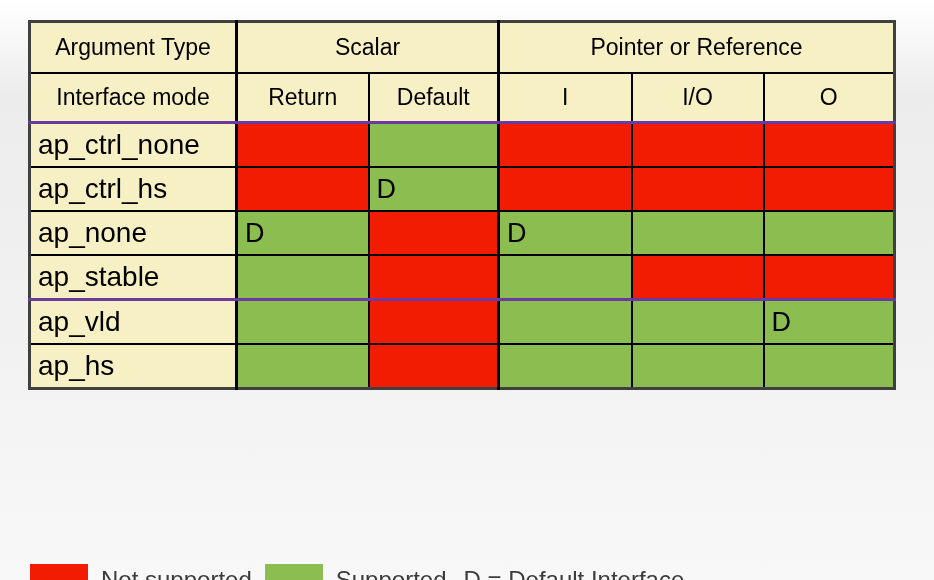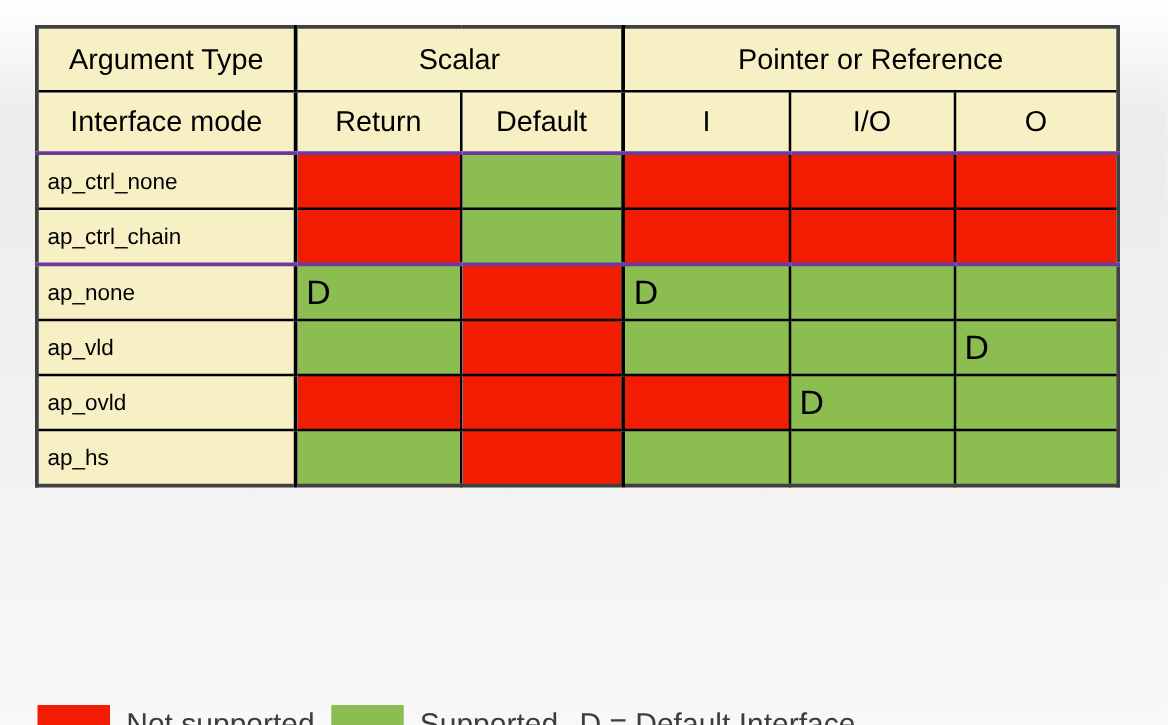--- a/index.html
+++ b/index.html
@@ -41,21 +41,21 @@
     font-weight: normal;
     font-size: 23px;
     text-align: center;
   }
   tr.hrow1 > th { height: 49px; }
   tr.hrow2 > th { height: 47px; }
   tr.hrow2 > * { border-bottom: 3px solid var(--purple); }
 
   td.row-label {
     background: var(--cream);
-    font-size: 18px;
+    font-size: 28px;
     text-align: left;
     padding-left: 7px;
     height: 42px;
   }
   td.support-cell {
     font-size: 27px;
     text-align: left;
     padding-left: 7px;
     height: 42px;
     vertical-align: middle;
@@ -115,51 +115,51 @@
     </tr>
 
     <tr>
       <td class="row-label">ap_ctrl_none</td>
       <td class="support-cell thick-left" data-state="not_supported"></td>
       <td class="support-cell" data-state="supported"></td>
       <td class="support-cell thick-left" data-state="not_supported"></td>
       <td class="support-cell" data-state="not_supported"></td>
       <td class="support-cell" data-state="not_supported"></td>
     </tr>
-    <tr data-group-end="true">
-      <td class="row-label">ap_ctrl_chain</td>
+    <tr>
+      <td class="row-label">ap_ctrl_hs</td>
       <td class="support-cell thick-left" data-state="not_supported"></td>
-      <td class="support-cell" data-state="supported"></td>
+      <td class="support-cell" data-state="supported">D</td>
       <td class="support-cell thick-left" data-state="not_supported"></td>
       <td class="support-cell" data-state="not_supported"></td>
       <td class="support-cell" data-state="not_supported"></td>
     </tr>
     <tr>
       <td class="row-label">ap_none</td>
       <td class="support-cell thick-left" data-state="supported">D</td>
       <td class="support-cell" data-state="not_supported"></td>
       <td class="support-cell thick-left" data-state="supported">D</td>
       <td class="support-cell" data-state="supported"></td>
       <td class="support-cell" data-state="supported"></td>
     </tr>
+    <tr data-group-end="true">
+      <td class="row-label">ap_stable</td>
+      <td class="support-cell thick-left" data-state="supported"></td>
+      <td class="support-cell" data-state="not_supported"></td>
+      <td class="support-cell thick-left" data-state="supported"></td>
+      <td class="support-cell" data-state="not_supported"></td>
+      <td class="support-cell" data-state="not_supported"></td>
+    </tr>
     <tr>
       <td class="row-label">ap_vld</td>
       <td class="support-cell thick-left" data-state="supported"></td>
       <td class="support-cell" data-state="not_supported"></td>
       <td class="support-cell thick-left" data-state="supported"></td>
       <td class="support-cell" data-state="supported"></td>
       <td class="support-cell" data-state="supported">D</td>
-    </tr>
-    <tr>
-      <td class="row-label">ap_ovld</td>
-      <td class="support-cell thick-left" data-state="not_supported"></td>
-      <td class="support-cell" data-state="not_supported"></td>
-      <td class="support-cell thick-left" data-state="not_supported"></td>
-      <td class="support-cell" data-state="supported">D</td>
-      <td class="support-cell" data-state="supported"></td>
     </tr>
     <tr>
       <td class="row-label">ap_hs</td>
       <td class="support-cell thick-left" data-state="supported"></td>
       <td class="support-cell" data-state="not_supported"></td>
       <td class="support-cell thick-left" data-state="supported"></td>
       <td class="support-cell" data-state="supported"></td>
       <td class="support-cell" data-state="supported"></td>
     </tr>
   </tbody>

